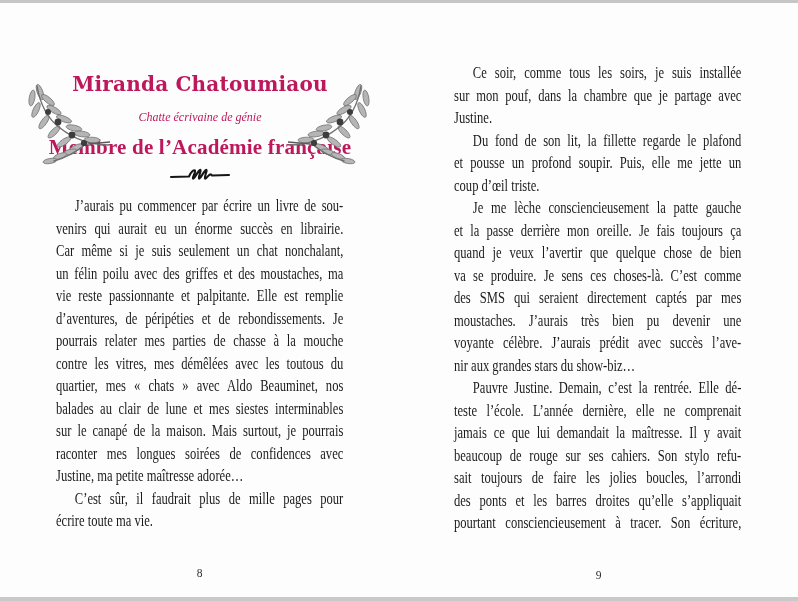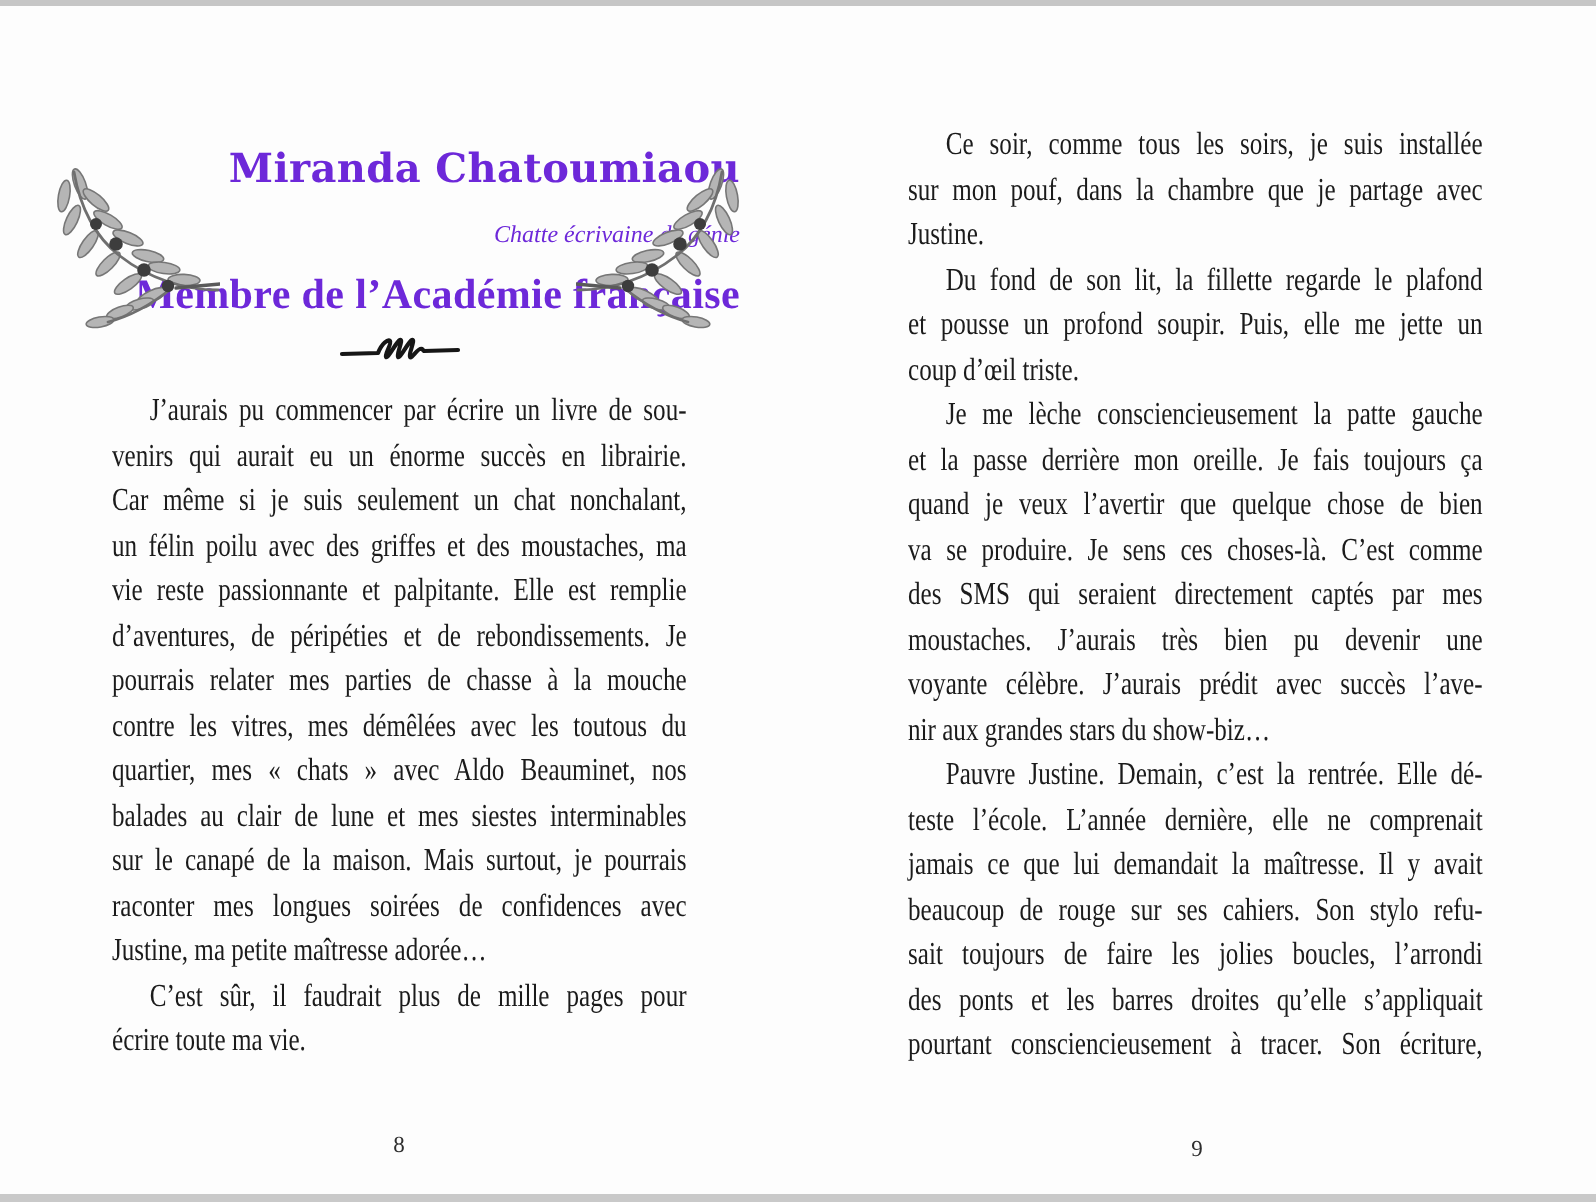--- a/index.html
+++ b/index.html
@@ -6,21 +6,21 @@
   #stage {
     position:relative; width:798px; height:601px;
     background:#fdfdfd; overflow:hidden;
     font-family:"Liberation Serif", serif; color:#1b1b1b;
   }
   .frame-bar { position:absolute; left:0; right:0; height:3px; background:#c6c6c6; }
   .frame-bar.top { top:0; }
   .frame-bar.bottom { bottom:0; height:4px; background:#c9c9c9; }
 
   
-  .chapter-header { position:absolute; left:30px; top:72px; width:340px; text-align:right; color:#6d28d9; }
+  .chapter-header { position:absolute; left:30px; top:72px; width:340px; text-align:center; color:#be185d; }
   .author-name {
     font-family:"DejaVu Serif", serif; font-weight:bold;
     font-size:20px; line-height:24px; letter-spacing:0.2px;
   }
   .author-subtitle {
     margin-top:11px; font-style:italic; font-size:12px; line-height:20px;
   }
   .author-membership {
     margin-top:11px; font-weight:bold; font-size:21px; line-height:19px; letter-spacing:0.2px;
   }

